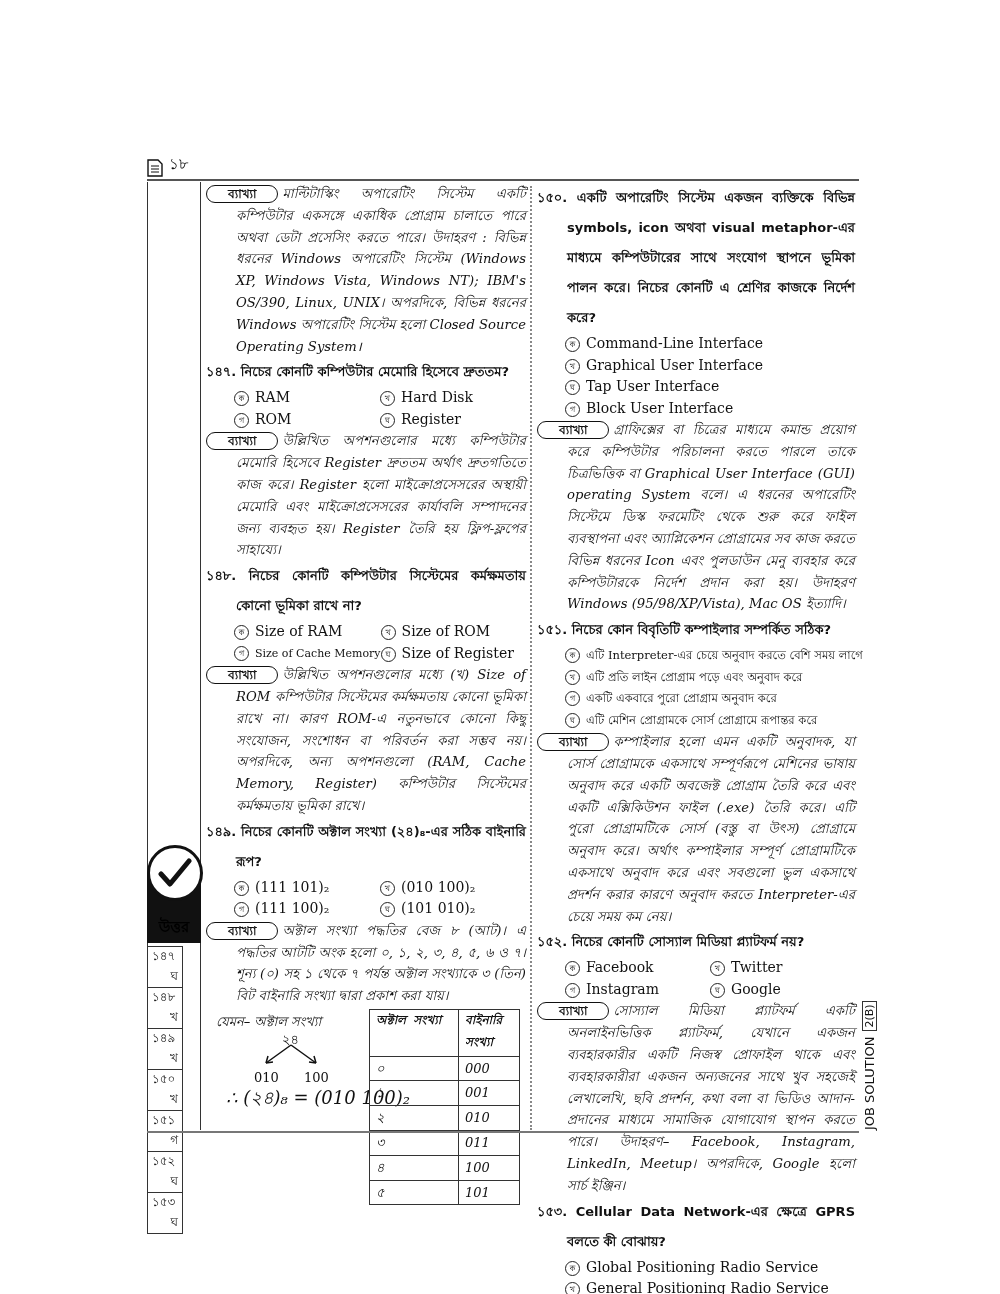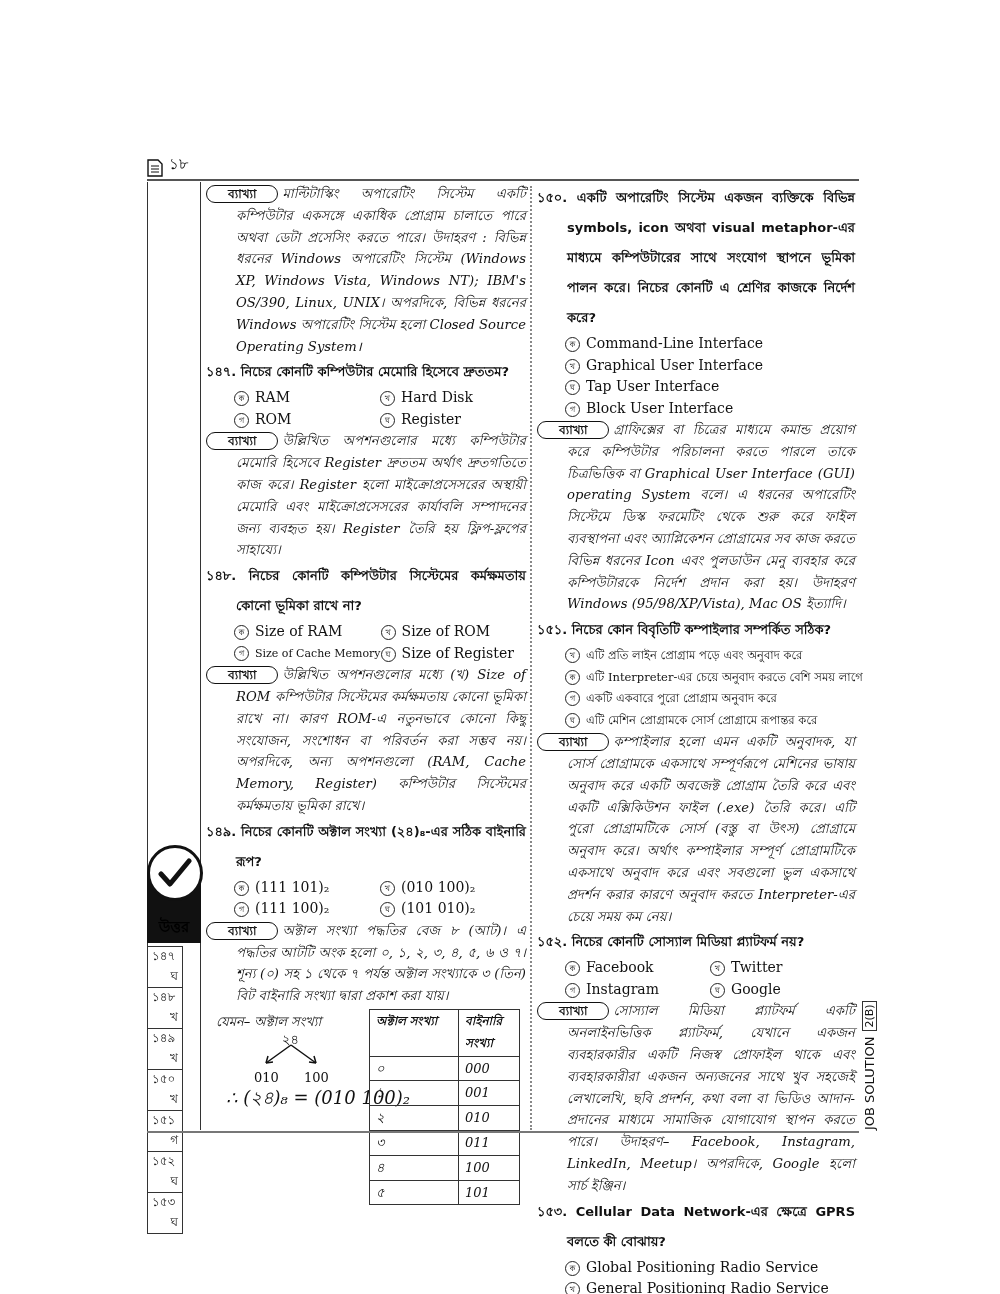--- a/index.html
+++ b/index.html
@@ -38,21 +38,21 @@
 
   .octal-block { position:relative; height:180px; margin-top:2px; }
   .example-left { position:absolute; left:10px; top:2px; width:150px; font-style:italic; font-size:13px; }
   .tree { position:absolute; left:20px; top:20px; width:130px; height:80px; }
   .tree-top { position:absolute; left:56px; top:0; font-size:13px; }
   .tree-l { position:absolute; left:28px; top:38px; font-size:13px; }
   .tree-r { position:absolute; left:78px; top:38px; font-size:13px; }
   .tree-res { position:absolute; left:0px; top:58px; font-size:18px; font-style:italic; white-space:nowrap; }
   .octal-table { position:absolute; left:163px; top:0; border-collapse:collapse; font-style:italic; font-size:13px; }
   .octal-table th, .octal-table td { border:1px solid #333; padding:1px 6px; text-align:left; font-weight:normal; height:20px; }
-  .octal-table th { font-family:Liberation Sans, sans-serif; font-weight:bold; font-size:12px; vertical-align:top; }
+  .octal-table th { font-family:Liberation Mono, monospace; font-weight:bold; font-size:12px; vertical-align:top; }
   .octal-table th:first-child, .octal-table td:first-child { width:76px; }
   .octal-table th:last-child, .octal-table td:last-child { width:48px; }
 
   .side-tab { position:absolute; left:860px; top:990px; width:22px; height:140px; }
   .side-tab-inner { position:absolute; left:0; top:0; transform-origin:left top; transform:translate(2px,140px) rotate(-90deg); white-space:nowrap; font-family:"DejaVu Sans", sans-serif; font-size:13px; display:flex; gap:6px; align-items:center; }
   .side-tab-box { border:1px solid #333; padding:0 2px; font-size:11px; }
 </style>
 </head>
 <body>
 
@@ -191,22 +191,22 @@
   <div class="opts single">
     <div class="opt"><span class="opt-mark">ক</span><span>Command-Line Interface</span></div>
     <div class="opt"><span class="opt-mark">খ</span><span>Graphical User Interface</span></div>
     <div class="opt"><span class="opt-mark">ঘ</span><span>Tap User Interface</span></div>
     <div class="opt"><span class="opt-mark">গ</span><span>Block User Interface</span></div>
   </div>
   <p class="exp" style="margin:0"><span class="exp-tag">ব্যাখ্যা</span><span>গ্রাফিক্সের বা চিত্রের মাধ্যমে কমান্ড প্রয়োগ করে কম্পিউটার পরিচালনা করতে পারলে তাকে চিত্রভিত্তিক বা Graphical User Interface (GUI) operating System বলে। এ ধরনের অপারেটিং সিস্টেমে ডিস্ক ফরমেটিং থেকে শুরু করে ফাইল ব্যবস্থাপনা এবং অ্যাপ্লিকেশন প্রোগ্রামের সব কাজ করতে বিভিন্ন ধরনের Icon এবং পুলডাউন মেনু ব্যবহার করে কম্পিউটারকে নির্দেশ প্রদান করা হয়। উদাহরণ Windows (95/98/XP/Vista), Mac OS ইত্যাদি।</span></p>
 
   <div class="q">১৫১. নিচের কোন বিবৃতিটি কম্পাইলার সম্পর্কিত সঠিক?</div>
   <div class="opts single" style="font-size:11.5px">
+    <div class="opt"><span class="opt-mark">ক</span><span>এটি Interpreter-এর চেয়ে অনুবাদ করতে বেশি সময় লাগে</span></div>
     <div class="opt"><span class="opt-mark">খ</span><span>এটি প্রতি লাইন প্রোগ্রাম পড়ে এবং অনুবাদ করে</span></div>
-    <div class="opt"><span class="opt-mark">ক</span><span>এটি Interpreter-এর চেয়ে অনুবাদ করতে বেশি সময় লাগে</span></div>
     <div class="opt"><span class="opt-mark">গ</span><span>একটি একবারে পুরো প্রোগ্রাম অনুবাদ করে</span></div>
     <div class="opt"><span class="opt-mark">ঘ</span><span>এটি মেশিন প্রোগ্রামকে সোর্স প্রোগ্রামে রূপান্তর করে</span></div>
   </div>
   <p class="exp" style="margin:0"><span class="exp-tag">ব্যাখ্যা</span><span>কম্পাইলার হলো এমন একটি অনুবাদক, যা সোর্স প্রোগ্রামকে একসাথে সম্পূর্ণরূপে মেশিনের ভাষায় অনুবাদ করে একটি অবজেক্ট প্রোগ্রাম তৈরি করে এবং একটি এক্সিকিউশন ফাইল (.exe) তৈরি করে। এটি পুরো প্রোগ্রামটিকে সোর্স (বস্তু বা উৎস) প্রোগ্রামে অনুবাদ করে। অর্থাৎ কম্পাইলার সম্পূর্ণ প্রোগ্রামটিকে একসাথে অনুবাদ করে এবং সবগুলো ভুল একসাথে প্রদর্শন করার কারণে অনুবাদ করতে Interpreter-এর চেয়ে সময় কম নেয়।</span></p>
 
   <div class="q">১৫২. নিচের কোনটি সোস্যাল মিডিয়া প্ল্যাটফর্ম নয়?</div>
   <div class="opts">
     <div class="opt"><span class="opt-mark">ক</span><span>Facebook</span></div>
     <div class="opt"><span class="opt-mark">খ</span><span>Twitter</span></div>
     <div class="opt"><span class="opt-mark">গ</span><span>Instagram</span></div>

